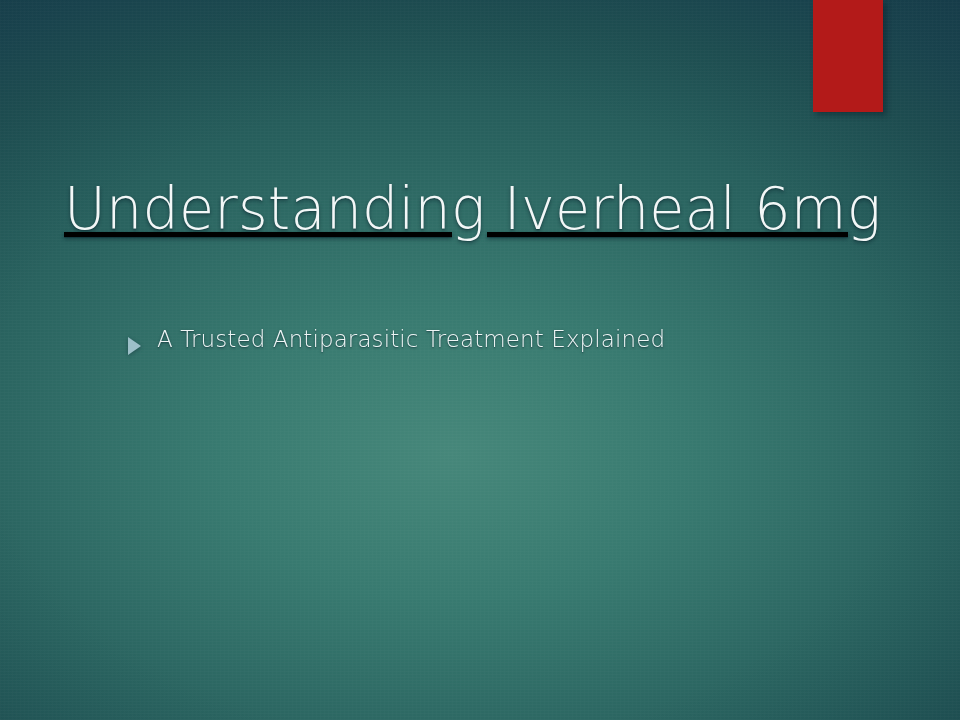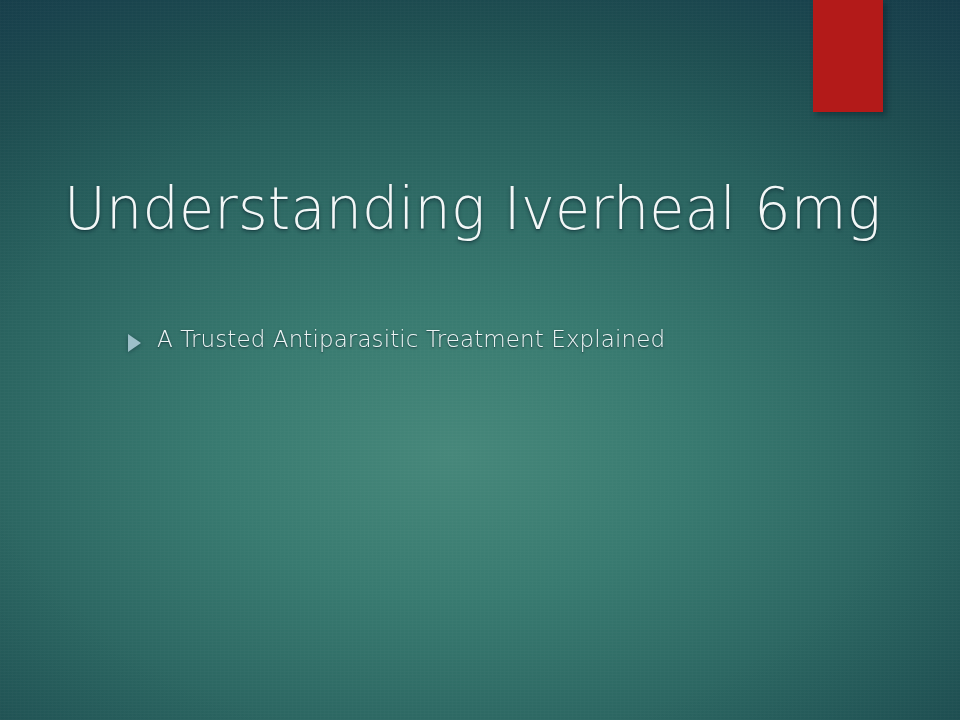--- a/index.html
+++ b/index.html
@@ -73,20 +73,21 @@
     background: #b31a19;
     box-shadow: 3px 3px 6px rgba(6,26,38,0.45);
   }
 
   
   #title-block {
     position: absolute;
     left: 64px;
     top: 178px;
     width: 832px;
+    text-decoration: underline;
   }
 
   #slide-title {
     font-family: "DejaVu Sans", "Liberation Sans", sans-serif;
     font-weight: 300;
     font-size: 58px;
     line-height: 1.08;
     letter-spacing: 0.2px;
     color: #f2f7f7;
     white-space: nowrap;
@@ -96,21 +97,21 @@
     transform: scaleX(0.985);
     transform-origin: left center;
   }
 
   #subtitle-block {
     position: absolute;
     left: 128px;
     top: 325px;
     width: 760px;
     display: flex;
-    align-items: flex-start;
+    align-items: flex-end;
   }
 
   #subtitle-bullet-icon {
     flex: 0 0 auto;
     width: 0;
     height: 0;
     margin-top: 9px;
     margin-right: 16px;
     border-top: 9px solid transparent;
     border-bottom: 9px solid transparent;

